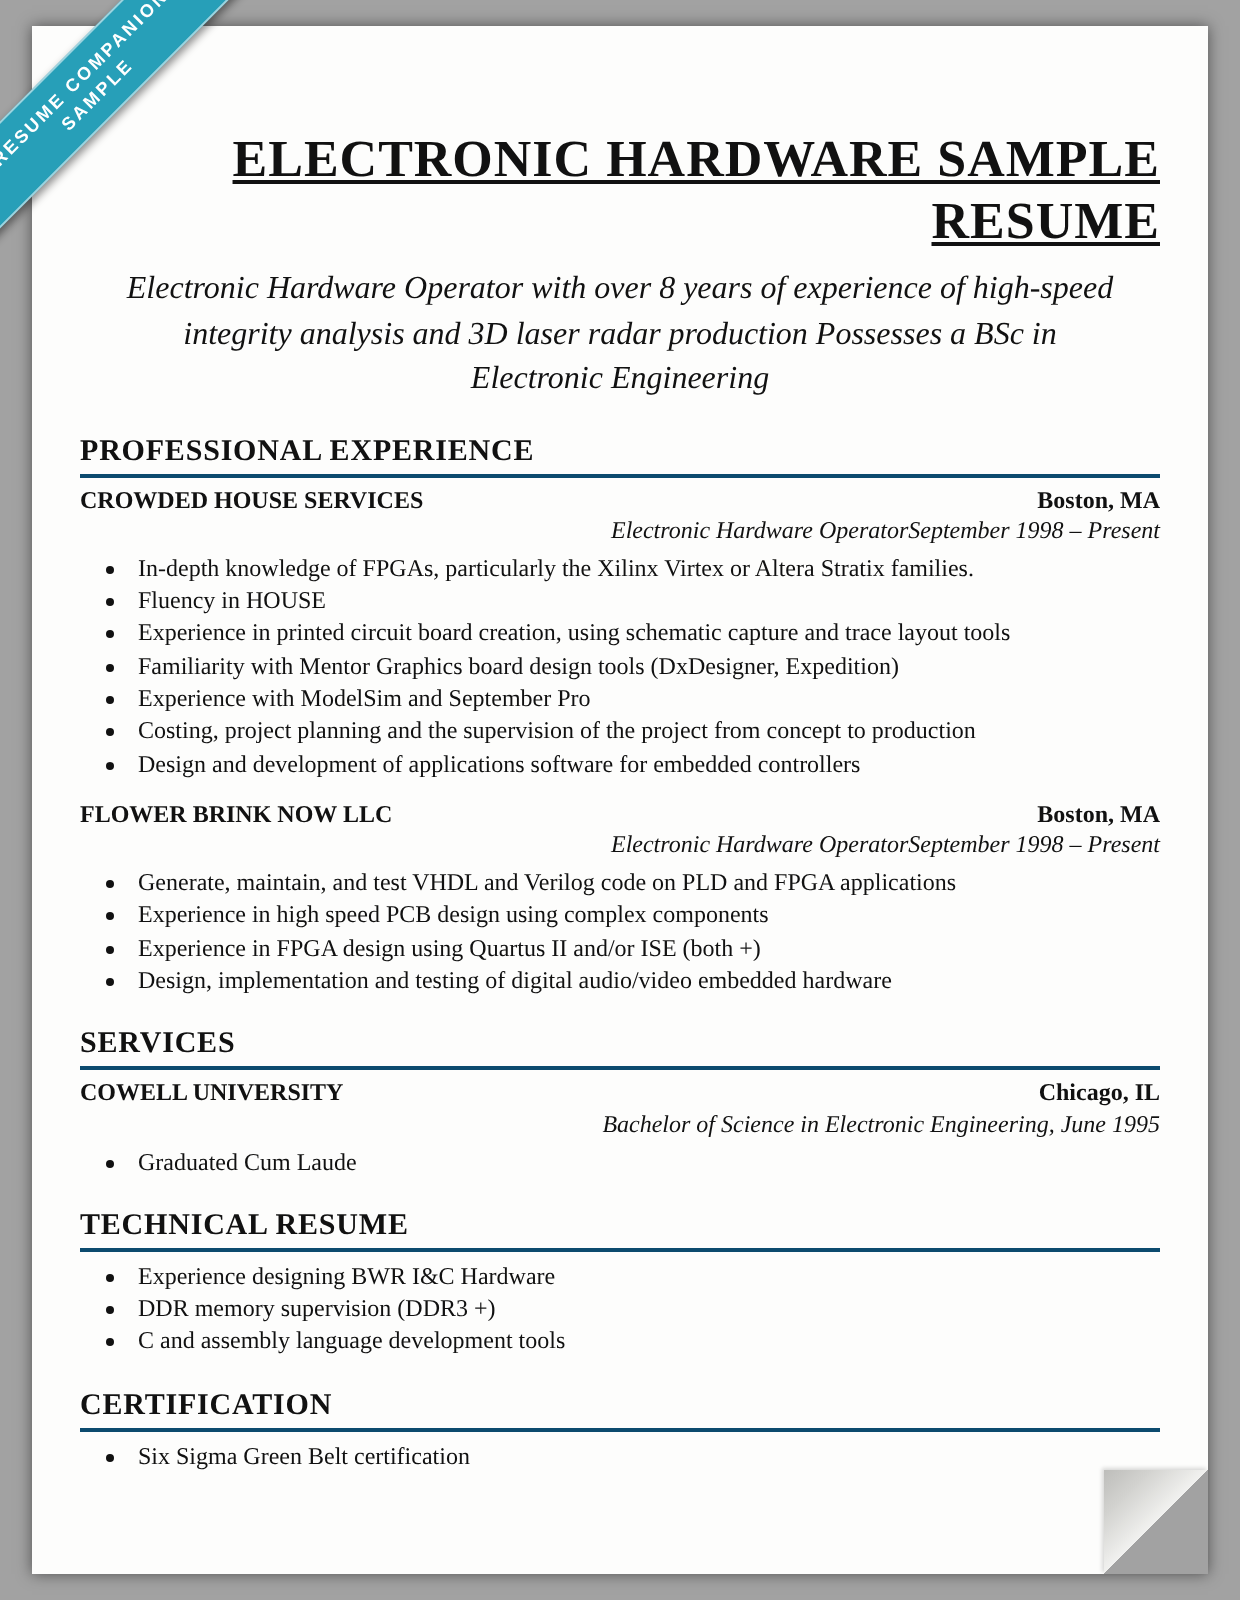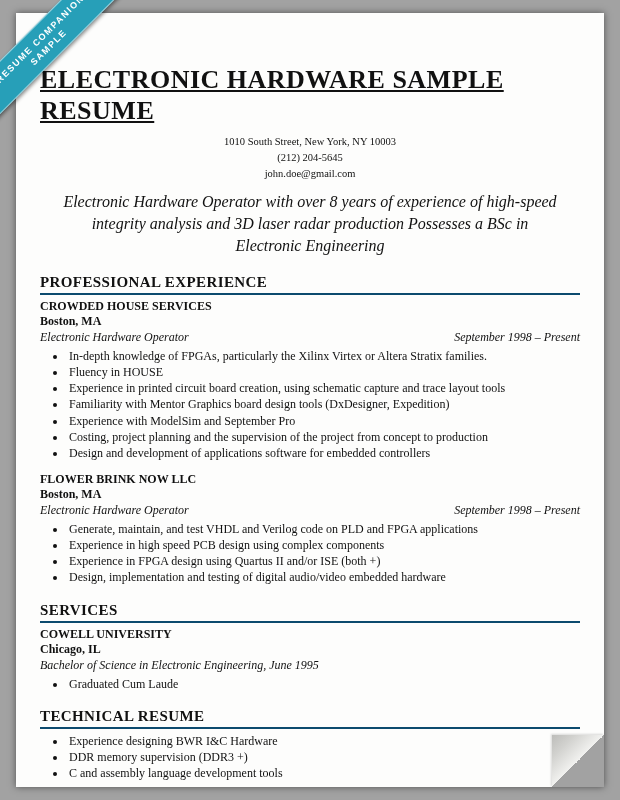--- a/index.html
+++ b/index.html
@@ -49,21 +49,21 @@
     right: 0; bottom: 0;
     width: 52px; height: 52px;
     background: linear-gradient(to top left,
       #a2a2a2 0%, #a2a2a2 50%,
       #f2f2f0 50%, #d2d2cf 78%, #bdbdba 100%);
     box-shadow: -1px -1px 2px rgba(0,0,0,0.15);
   }
 
   .doc-title {
     margin: 0 0 8px 0;
-    text-align: left;
+    text-align: right;
     font-size: 26px;
     font-weight: bold;
     line-height: 1.18;
     text-decoration: underline;
     letter-spacing: 0.5px;
   }
   .contact {
     text-align: center;
     font-size: 10.5px;
     line-height: 1.5;
@@ -88,25 +88,24 @@
     margin-bottom: 4px;
   }
   .entry { margin-bottom: 10px; }
   .entry:last-child { margin-bottom: 0; }
   .entry-row {
     display: flex;
     justify-content: space-between;
     font-size: 12px;
     font-weight: bold;
     line-height: 1.3;
-    flex-direction: column;
   }
   .role-row {
     display: flex;
-    justify-content: space-between;
+    justify-content: flex-end;
     font-size: 12px;
     font-style: italic;
     line-height: 1.3;
   }
   ul.bullets {
     margin: 2px 0 0 0;
     padding-left: 27px;
   }
   ul.bullets li {
     font-size: 12px;
@@ -115,25 +114,20 @@
   }
 </style>
 </head>
 <body>
 
 <div class="page">
   <div class="page-inner">
 
     <h1 class="doc-title">ELECTRONIC HARDWARE SAMPLE RESUME</h1>
 
-    <div class="contact">
-      <div>1010 South Street, New York, NY 10003</div>
-      <div>(212) 204-5645</div>
-      <div>john.doe@gmail.com</div>
-    </div>
 
     <div class="summary">Electronic Hardware Operator with over 8 years of experience of high-speed integrity analysis and 3D laser radar production Possesses a BSc in Electronic Engineering</div>
 
     <div id="sections">
         <section class="section">
           <div class="section-heading">PROFESSIONAL EXPERIENCE</div>
           <div class="entry">
             <div class="entry-row">
               <span class="org">CROWDED HOUSE SERVICES</span>
               <span class="loc">Boston, MA</span>

